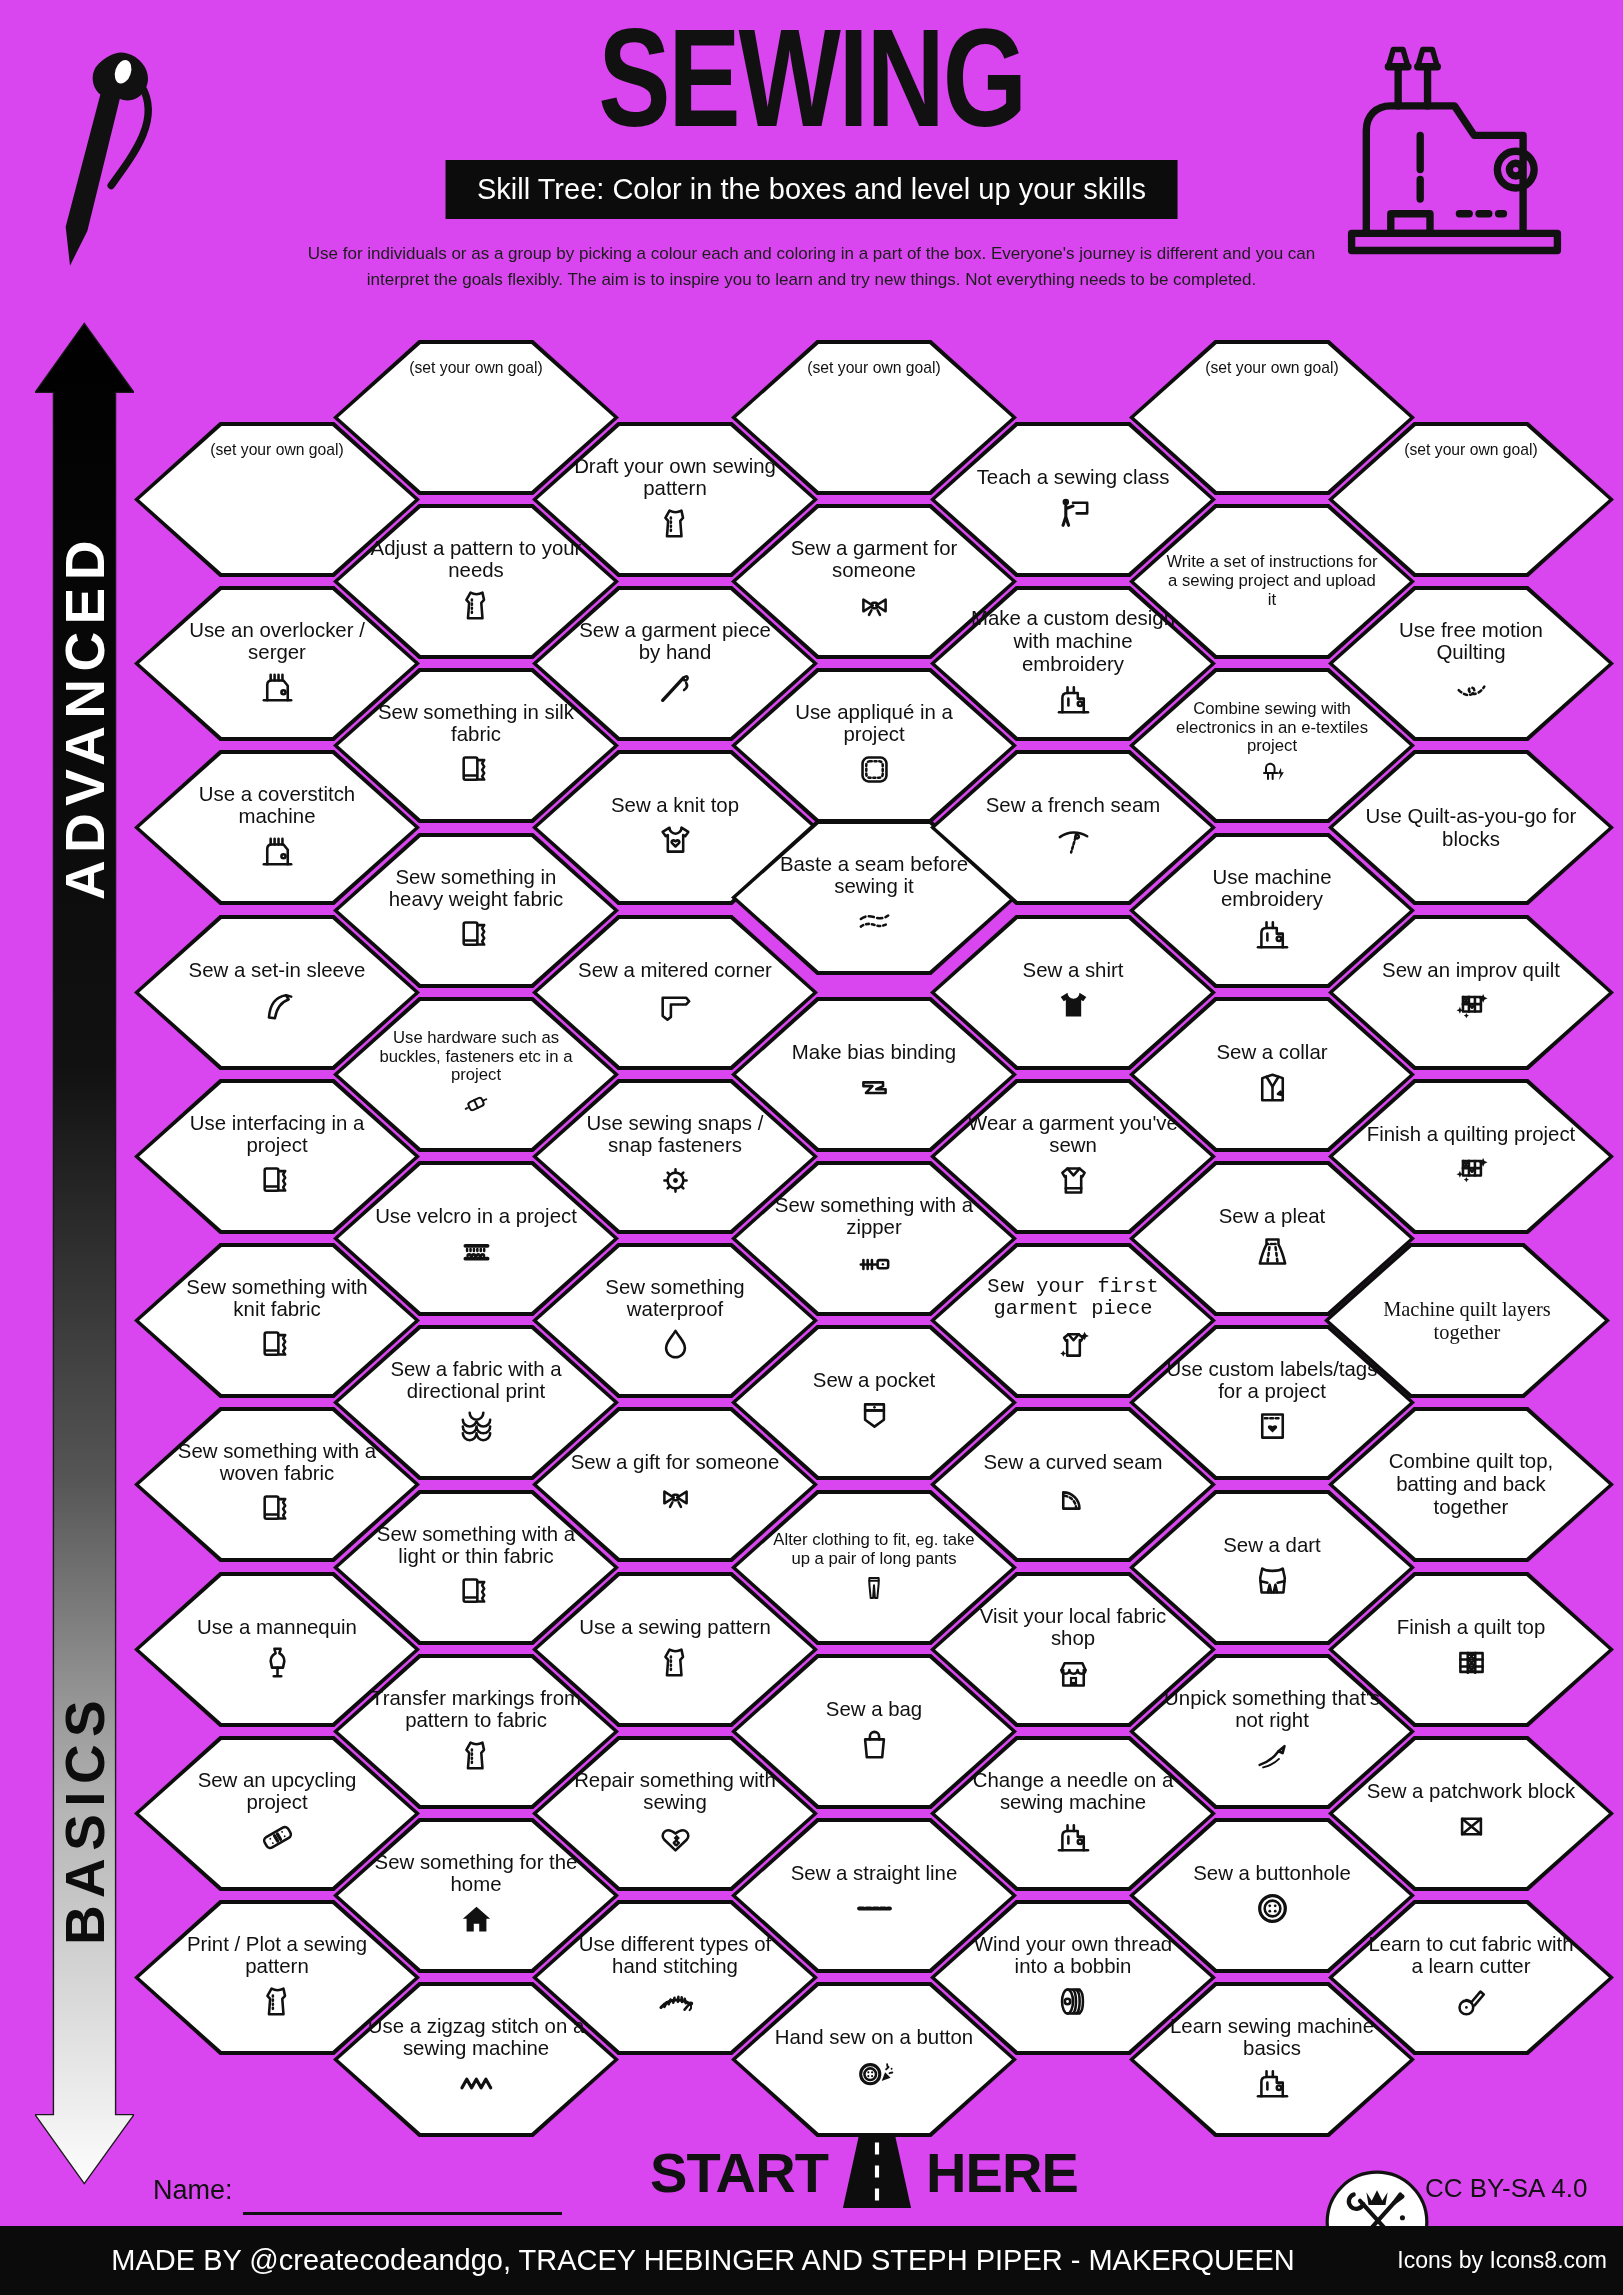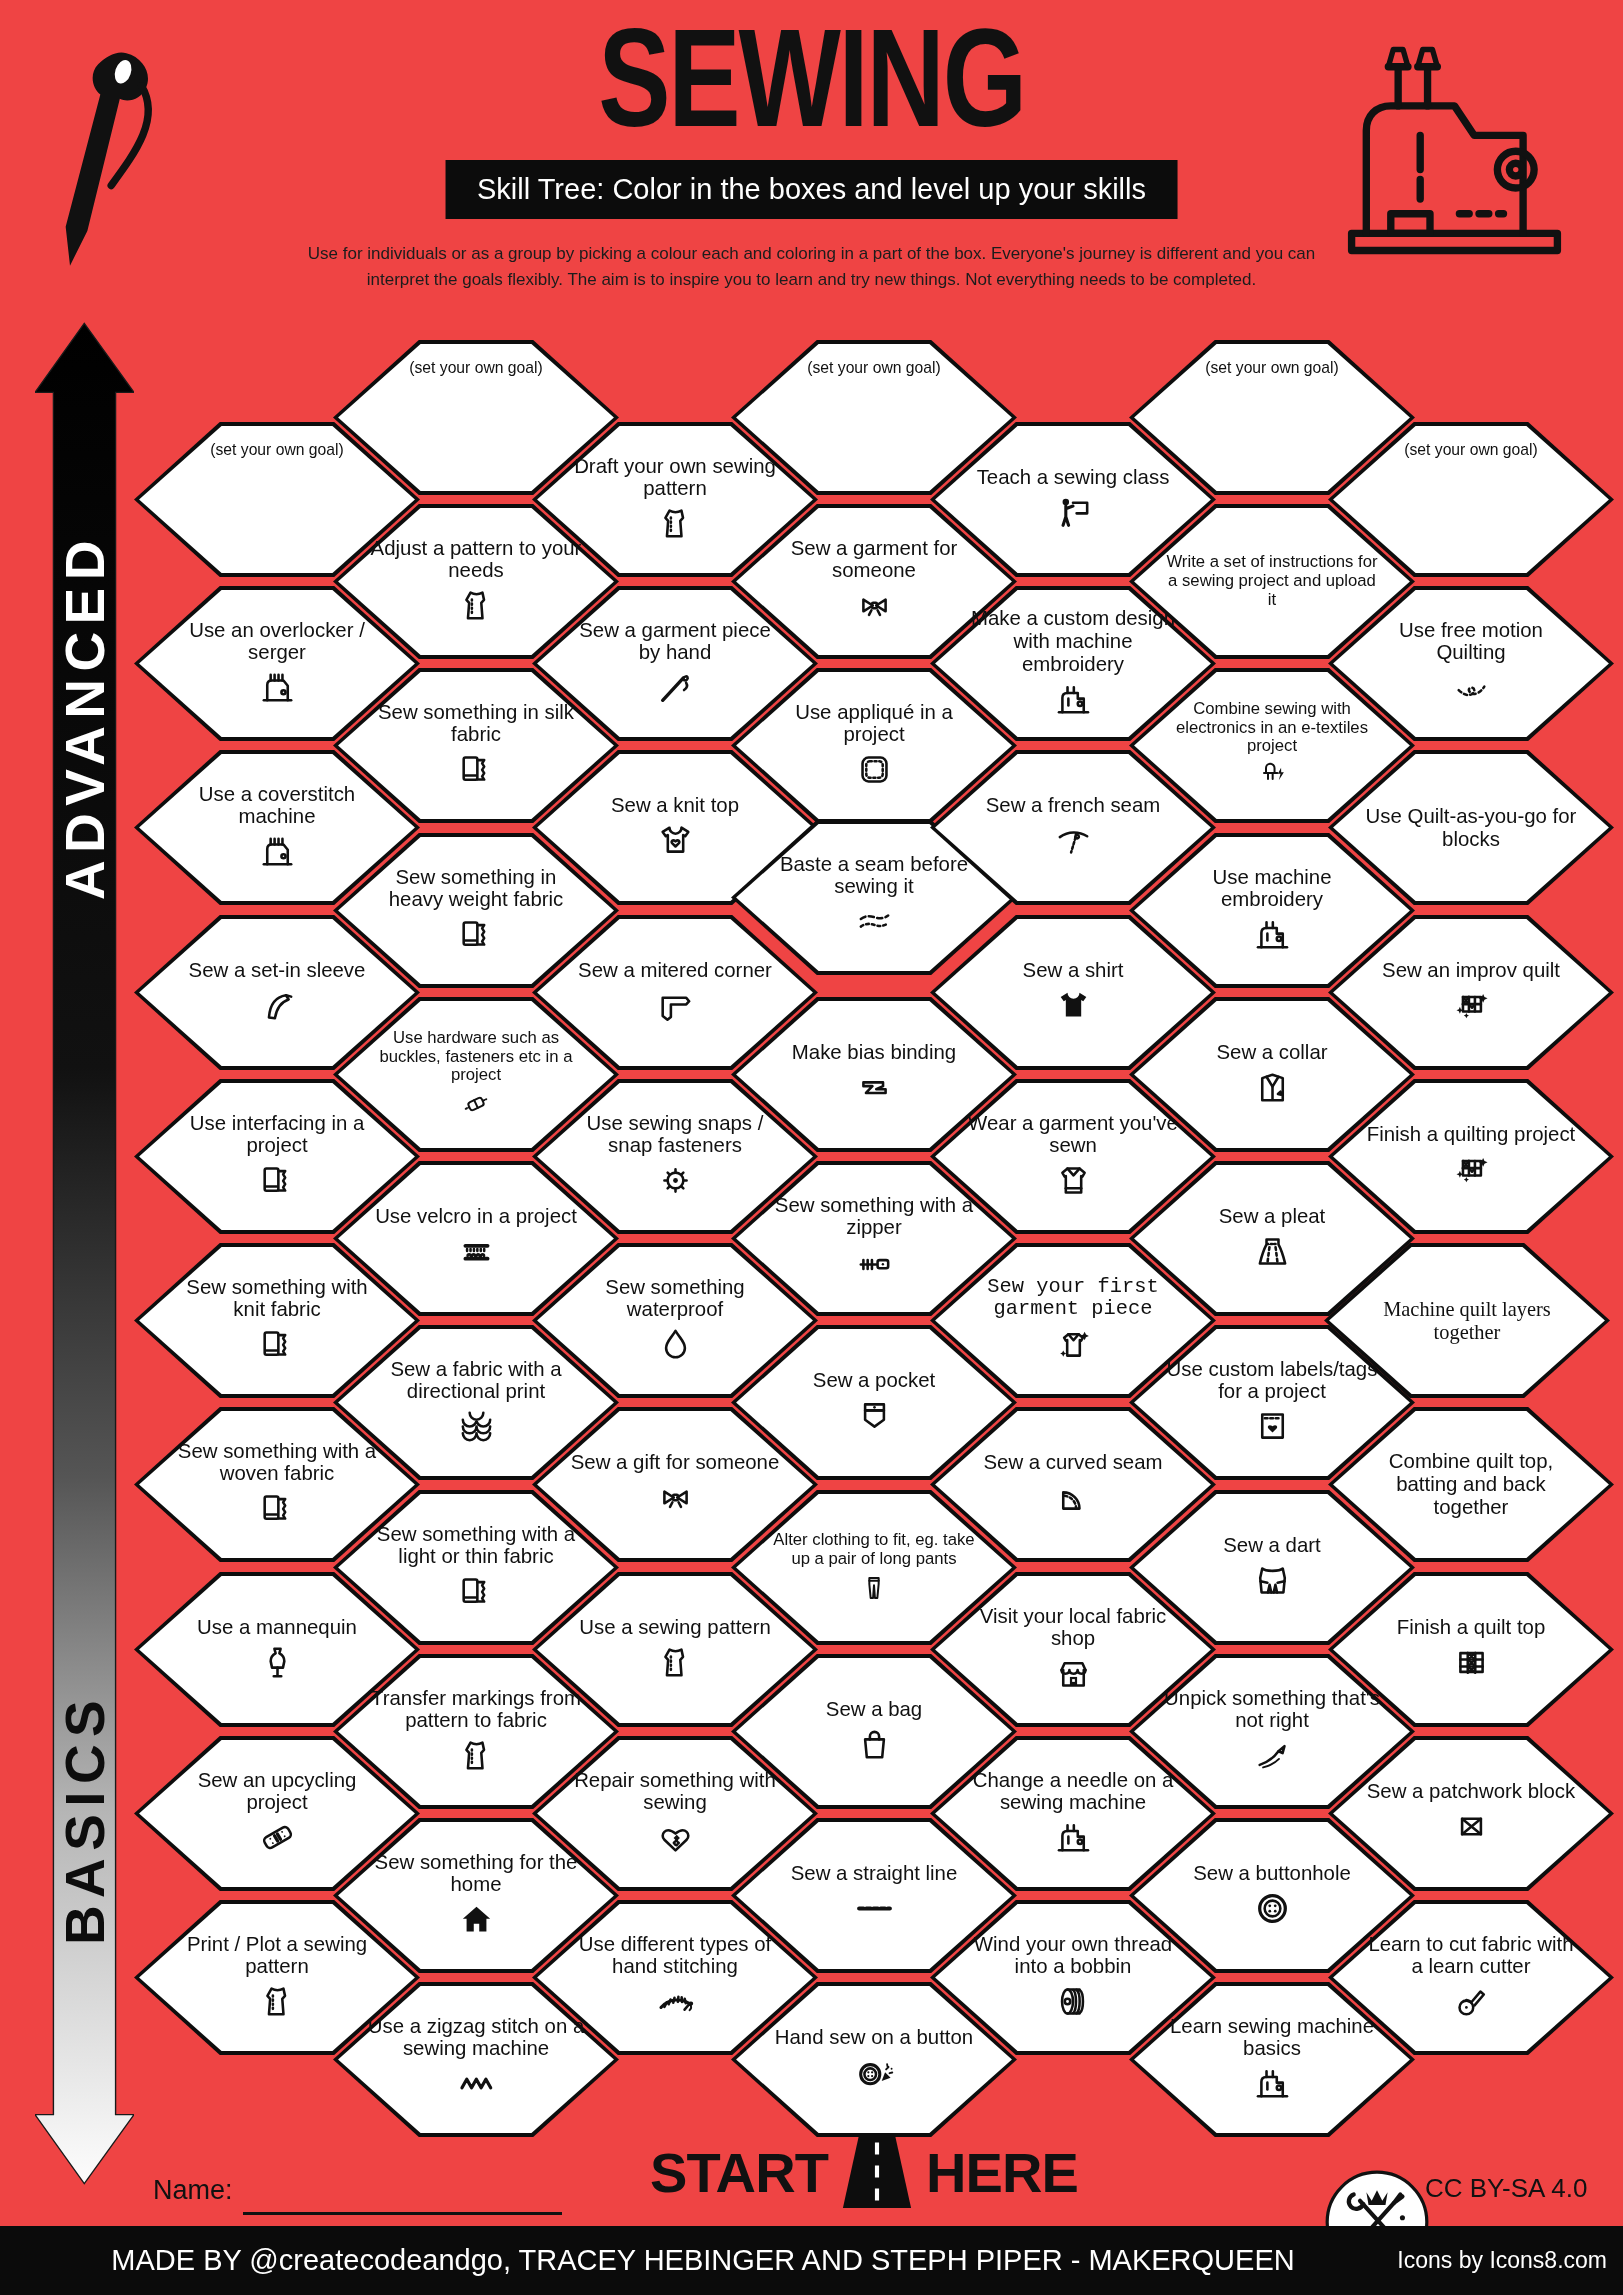--- a/index.html
+++ b/index.html
@@ -1,16 +1,16 @@
 <!DOCTYPE html>
 <html style="font-size:7.4px"><head>
 <meta charset="utf-8">
 <style>
   html,body{margin:0;padding:0;background:#fff}
-  #page{position:relative;width:1623px;height:2295px;background:#ef4444;overflow:hidden;
+  #page{position:relative;width:1623px;height:2295px;background:#d946ef;overflow:hidden;
         font-family:"Liberation Sans",sans-serif;color:#111}
   
   #title{position:absolute;left:0;right:0;top:8.3px;text-align:center;
          font-size:139px;font-weight:900;letter-spacing:-2.8px;line-height:1;
          transform:scaleX(.78);transform-origin:50% 0}
   #subtitle-box{position:absolute;left:50%;top:160px;transform:translateX(-50%);
          background:#0c0c0c;color:#fff;padding:13px 32px;font-size:29px;white-space:nowrap}
   #description{position:absolute;left:50%;top:241px;transform:translateX(-50%);
          width:1064px;text-align:center;font-size:17px;line-height:1.55;color:#1c1c1c}
   #needle-art{position:absolute;left:44px;top:39px;width:130px;height:241px}

